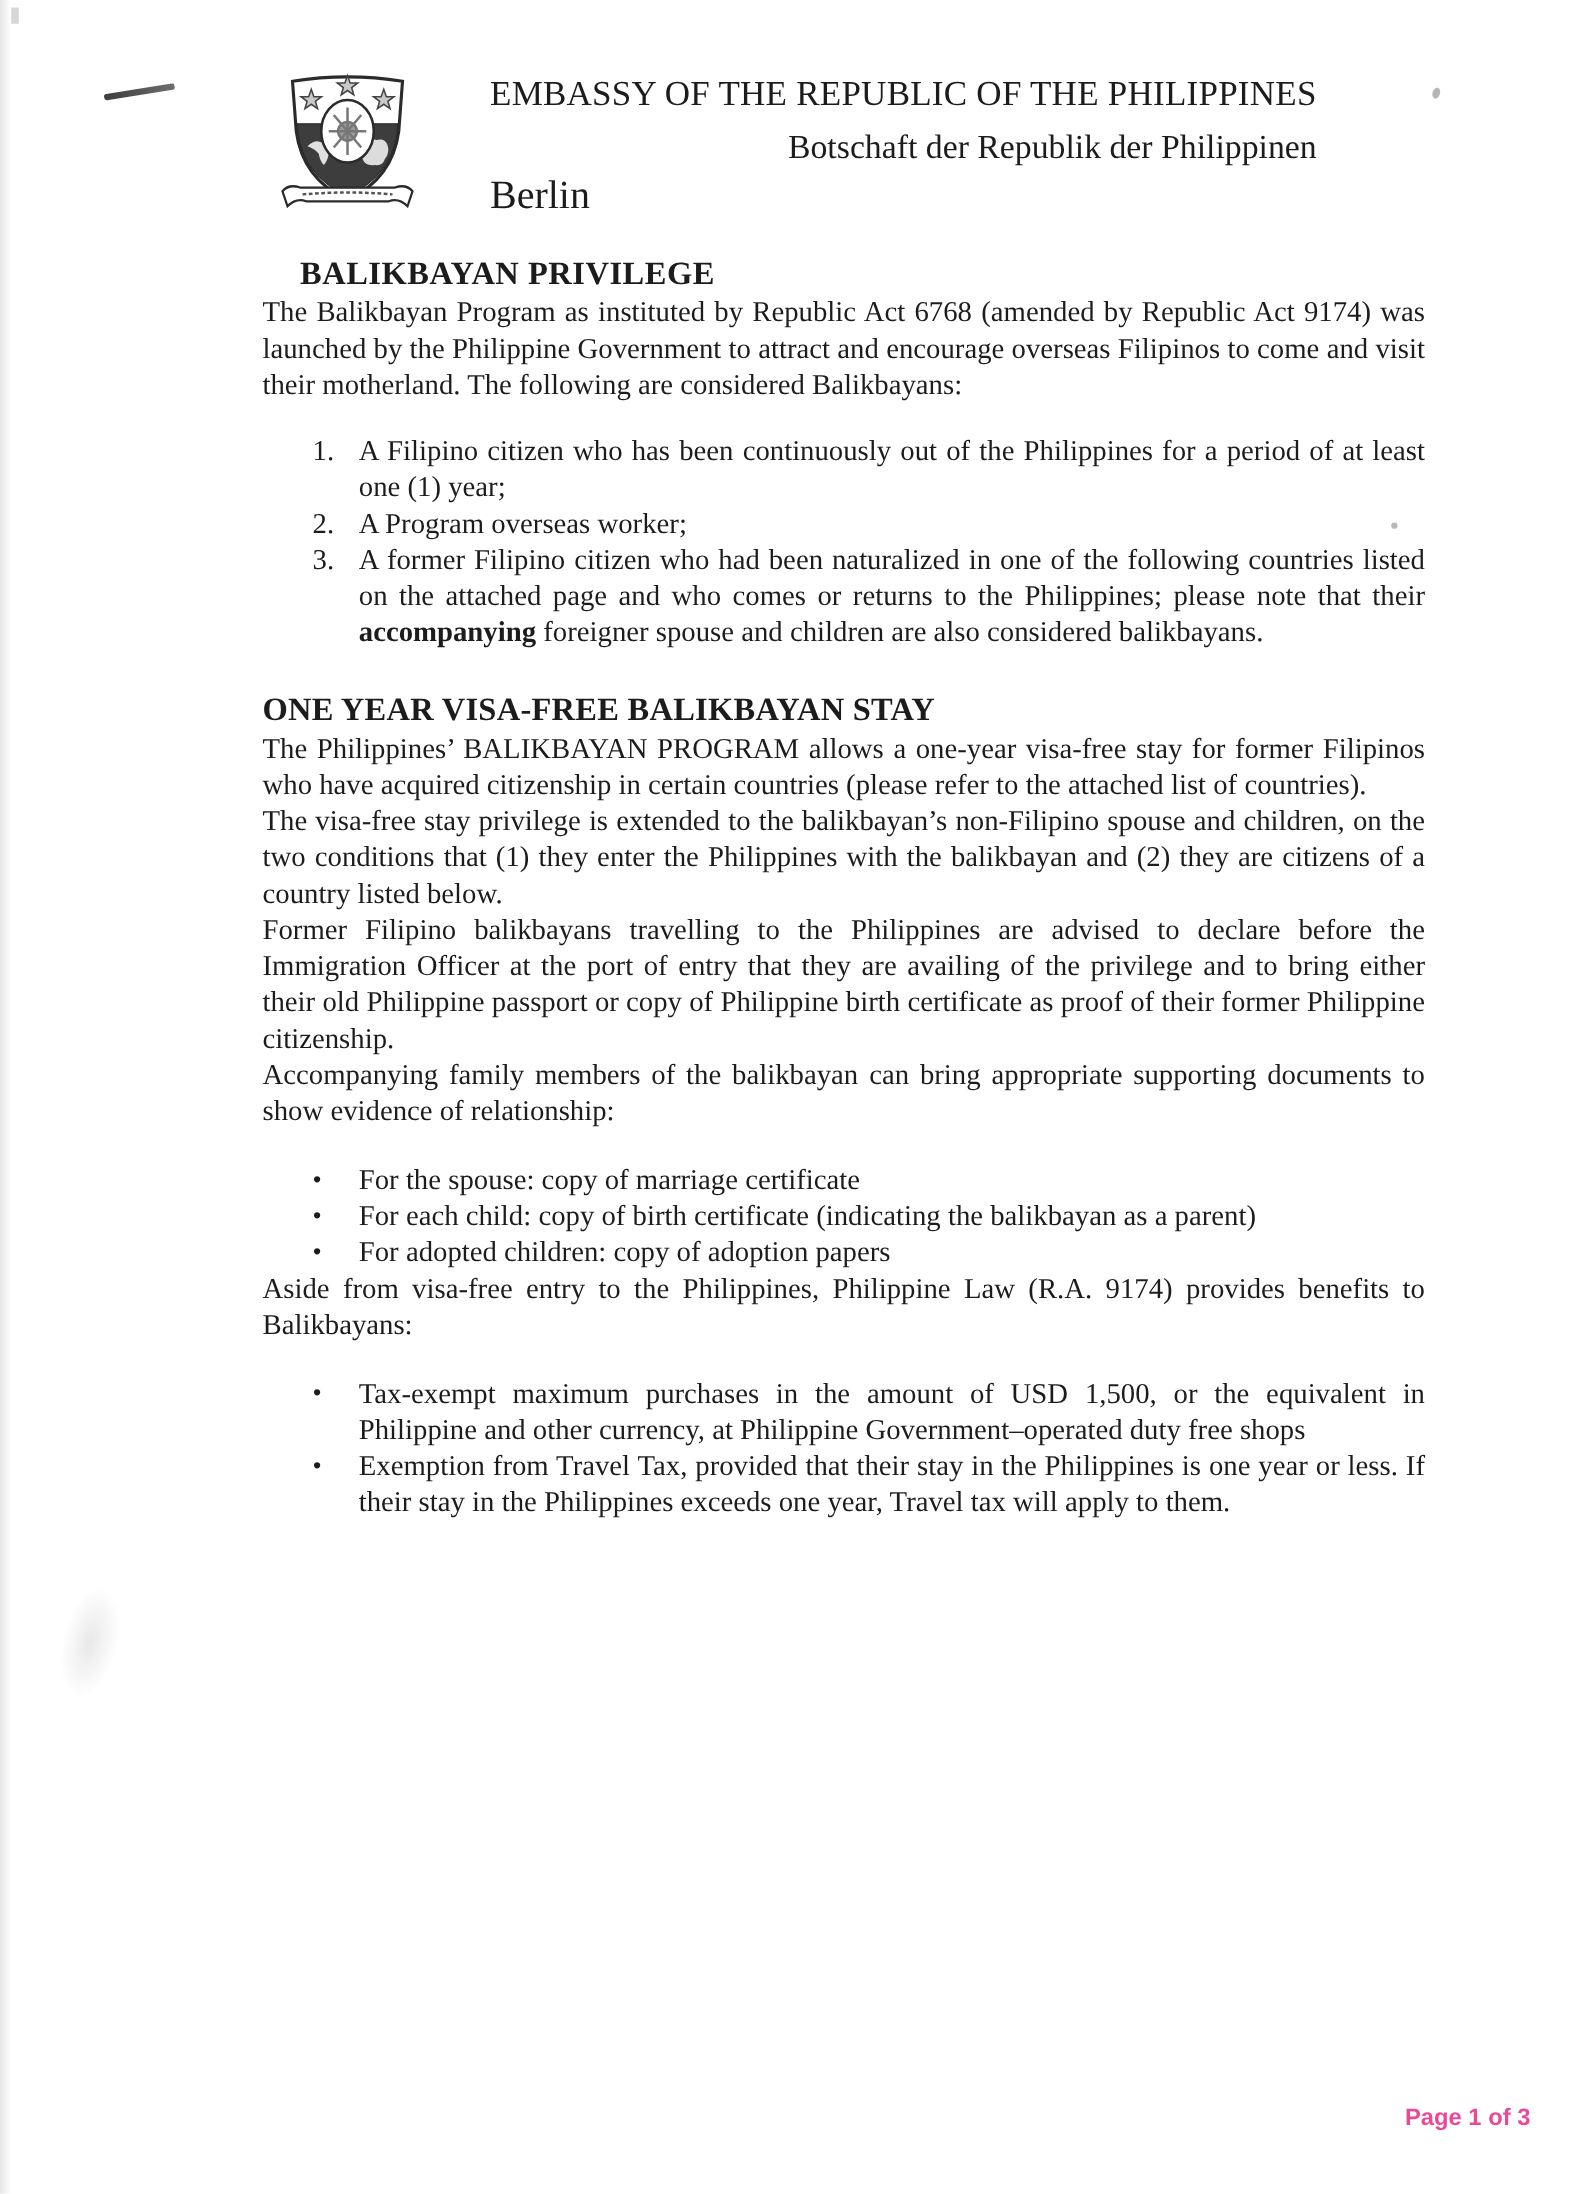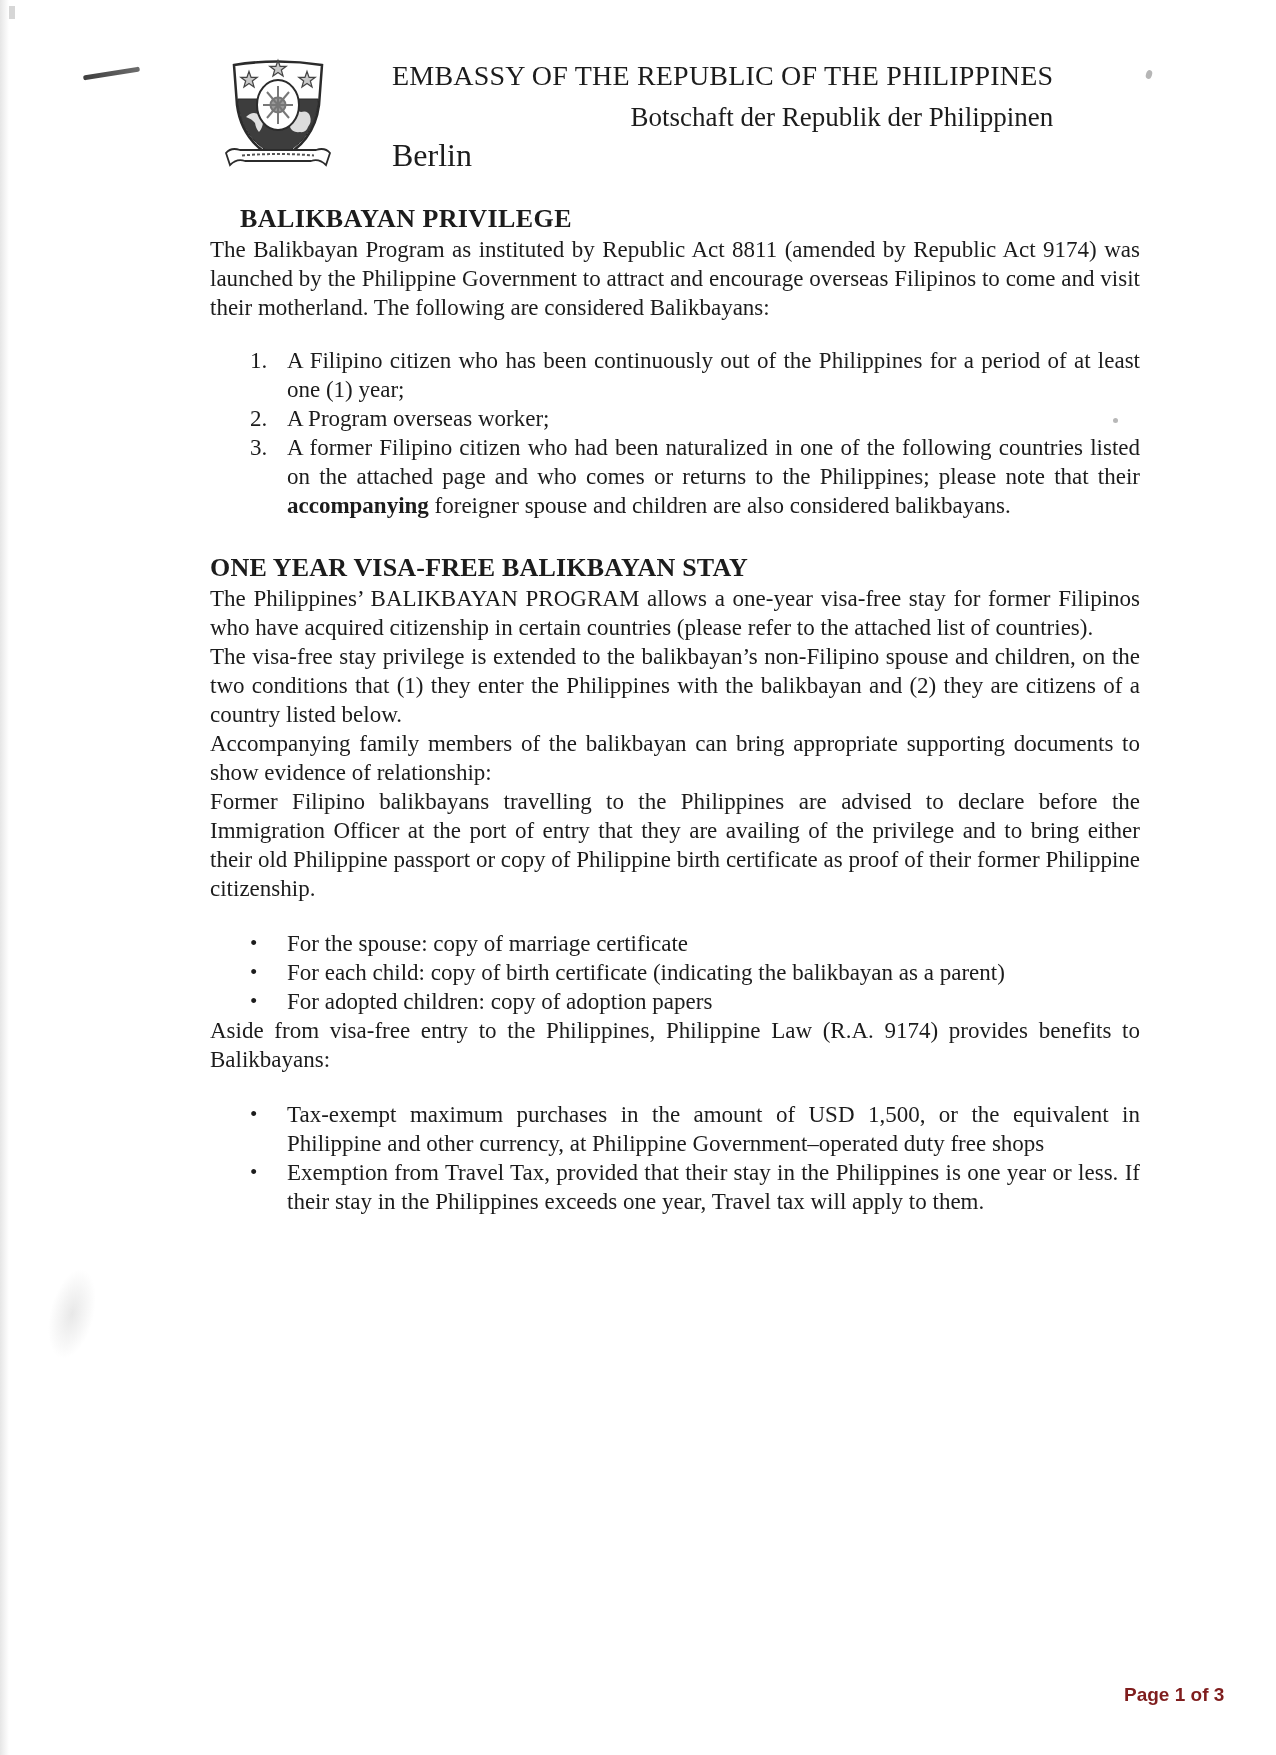--- a/index.html
+++ b/index.html
@@ -46,21 +46,21 @@
   .list-item { position:relative; padding-left:77px; font-size:23px; line-height:29px; text-align:justify; }
   .list-item .marker { position:absolute; left:40px; top:0; text-align:left; }
   .section-heading { font-weight:bold; font-size:26px; line-height:32px; margin:32px 0 0; letter-spacing:.2px; }
   .mt26 { margin-top:26px; }
   .mt28 { margin-top:28px; }
   .bullet .marker { font-size:21px; }
   .b { font-weight:bold; }
 
   
   .footer { position:absolute; left:1124px; top:1684px;
-    font-family:"Liberation Sans", sans-serif; font-size:19px; font-weight:bold; color:#7f1d1d; }
+    font-family:"Liberation Sans", sans-serif; font-size:19px; font-weight:bold; color:#ec4899; }
 </style>
 </head>
 <body>
 
 <div class="page">
 
   <div class="edge-shade"></div>
   <div class="artifact-corner"></div>
   <div class="artifact-dash"></div>
   <div class="artifact-fleck1"></div>
@@ -108,21 +108,21 @@
       <div class="embassy-en">EMBASSY OF THE REPUBLIC OF THE PHILIPPINES</div>
       <div class="embassy-de">Botschaft der Republik der Philippinen</div>
       <div class="embassy-city">Berlin</div>
     </div>
   </div>
 
   <div class="doc">
 
     <div class="doc-title">BALIKBAYAN PRIVILEGE</div>
 
-    <p class="body-par intro">The Balikbayan Program as instituted by Republic Act 8811 (amended by Republic Act 9174) was launched by the Philippine Government to attract and encourage overseas Filipinos to come and visit their motherland. The following are considered Balikbayans:</p>
+    <p class="body-par intro">The Balikbayan Program as instituted by Republic Act 6768 (amended by Republic Act 9174) was launched by the Philippine Government to attract and encourage overseas Filipinos to come and visit their motherland. The following are considered Balikbayans:</p>
 
     <div class="numlist">
       <div class="list-item">
         <span class="marker">1.</span>
         <span>A Filipino citizen who has been continuously out of the Philippines for a period of at least one (1) year;</span>
       </div>
       <div class="list-item">
         <span class="marker">2.</span>
         <span>A Program overseas worker;</span>
       </div>
@@ -131,23 +131,23 @@
         <span>A former Filipino citizen who had been naturalized in one of the following countries listed on the attached page and who comes or returns to the Philippines; please note that their </span><span class="b">accompanying</span><span> foreigner spouse and children are also considered balikbayans.</span>
       </div>
     </div>
 
     <div class="section-heading">ONE YEAR VISA-FREE BALIKBAYAN STAY</div>
 
     <p class="body-par mt26">The Philippines’ BALIKBAYAN PROGRAM allows a one-year visa-free stay for former Filipinos who have acquired citizenship in certain countries (please refer to the attached list of countries).</p>
 
     <p class="body-par mt26">The visa-free stay privilege is extended to the balikbayan’s non-Filipino spouse and children, on the two conditions that (1) they enter the Philippines with the balikbayan and (2) they are citizens of a country listed below.</p>
 
+    <p class="body-par mt26">Former Filipino balikbayans travelling to the Philippines are advised to declare before the Immigration Officer at the port of entry that they are availing of the privilege and to bring either their old Philippine passport or copy of Philippine birth certificate as proof of their former Philippine citizenship.</p>
+
     <p class="body-par mt26">Accompanying family members of the balikbayan can bring appropriate supporting documents to show evidence of relationship:</p>
-
-    <p class="body-par mt26">Former Filipino balikbayans travelling to the Philippines are advised to declare before the Immigration Officer at the port of entry that they are availing of the privilege and to bring either their old Philippine passport or copy of Philippine birth certificate as proof of their former Philippine citizenship.</p>
 
     <div class="mt26">
       <div class="list-item bullet">
         <span class="marker">•</span>
         <span>For the spouse: copy of marriage certificate</span>
       </div>
       <div class="list-item bullet">
         <span class="marker">•</span>
         <span>For each child: copy of birth certificate (indicating the balikbayan as a parent)</span>
       </div>

